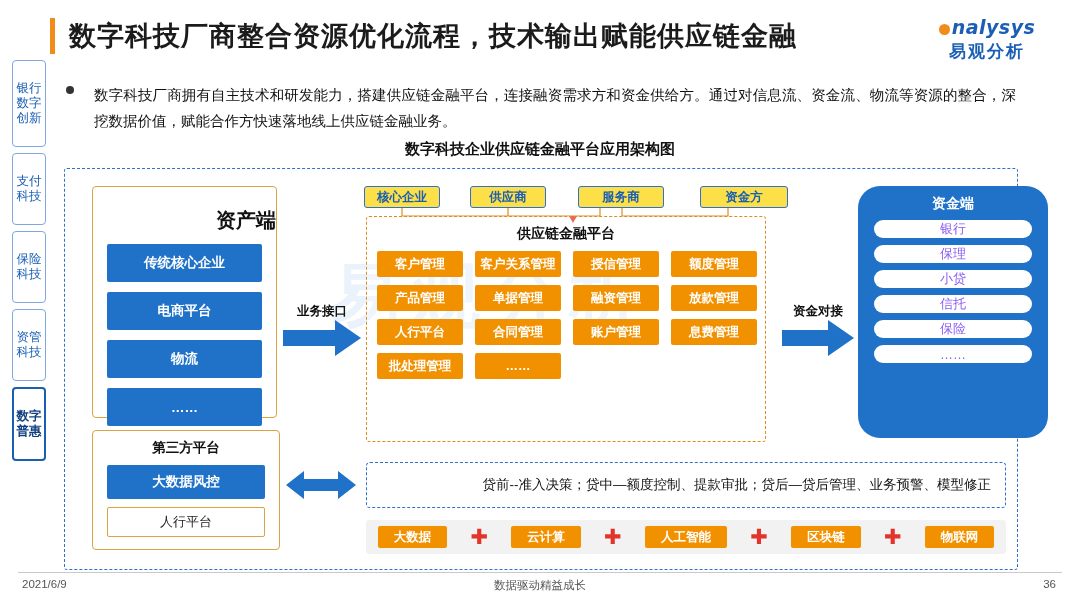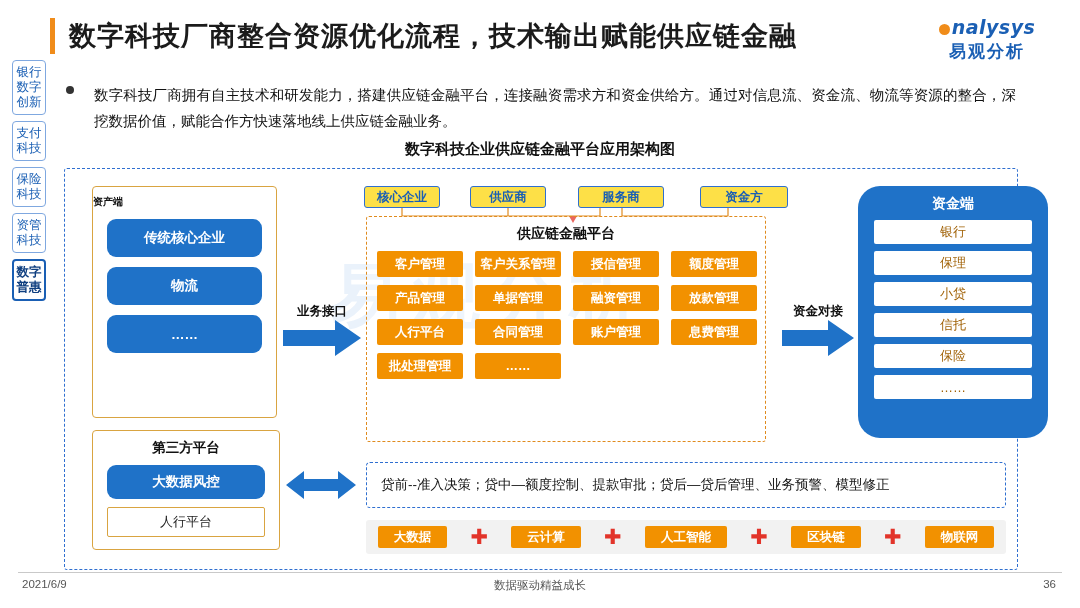--- a/index.html
+++ b/index.html
@@ -54,21 +54,21 @@
     position:absolute;left:0;top:140px;width:1080px;text-align:center;
     font-size:15px;font-weight:bold;color:#111;
   }
   
   #left-tabs{
     position:absolute;left:12px;top:60px;width:34px;
   }
   .ltab{
     width:34px;margin-bottom:6px;border:1px solid #7fa8e0;border-radius:4px;
     color:#1a5fb4;font-size:12.5px;line-height:15px;text-align:center;
-    padding:4px 2px;box-sizing:border-box;background:#fff;
+    padding:20px 2px;box-sizing:border-box;background:#fff;
   }
   .ltab.active{
     border:2px solid #1a5fb4;color:#0f3f80;font-weight:bold;
   }
   
   #frame{
     position:absolute;left:64px;top:168px;width:954px;height:402px;
     border:1.5px dashed #2f6fd0;border-radius:3px;
     box-sizing:border-box;
   }
@@ -79,26 +79,26 @@
     pointer-events:none;user-select:none;
     font-family:"DejaVu Sans",sans-serif;
   }
   
   #asset-box{
     position:absolute;left:92px;top:186px;width:185px;height:232px;
     border:1px solid #d9a441;border-radius:4px;background:#fff;
     box-sizing:border-box;
   }
   #asset-title{
-    text-align:left;font-size:10px;font-weight:bold;color:#111;margin-top:8px;
+    text-align:right;font-size:20px;font-weight:bold;color:#111;margin-top:20px;
   }
   .blue-item{
     margin:10px 14px 0 14px;height:38px;background:#1f72c8;color:#fff;
     font-size:13.5px;display:flex;align-items:center;justify-content:center;
-    border-radius:9px;font-weight:bold;
+    border-radius:2px;font-weight:bold;
   }
   
   #third-box{
     position:absolute;left:92px;top:430px;width:188px;height:120px;
     border:1px solid #d9a441;border-radius:4px;background:#fff;
     box-sizing:border-box;
   }
   #third-title{
     text-align:center;font-size:13.5px;font-weight:bold;color:#111;margin-top:8px;
   }
@@ -139,28 +139,28 @@
   }
   
   #capital{
     position:absolute;left:858px;top:186px;width:190px;height:252px;
     background:#1f72c8;border-radius:22px;box-sizing:border-box;
   }
   #capital-title{
     text-align:center;color:#fff;font-size:14px;font-weight:bold;margin-top:9px;
   }
   .cap-item{
-    margin:7px 16px 0 16px;height:24px;background:#fff;border-radius:2px;
-    display:flex;align-items:center;justify-content:center;font-size:13px;color:#a16207;
+    margin:7px 16px 0 16px;height:18px;background:#fff;border-radius:9px;
+    display:flex;align-items:center;justify-content:center;font-size:13px;color:#8b5cf6;
   }
   
   #flowbar{
     position:absolute;left:366px;top:462px;width:640px;height:46px;
     border:1.5px dashed #2f6fd0;border-radius:4px;box-sizing:border-box;
-    display:flex;align-items:center;justify-content:flex-start;text-align:center;
+    display:flex;align-items:center;justify-content:flex-end;text-align:center;
     font-size:13.5px;line-height:22px;color:#111;padding:0 14px;
   }
   
   #techbar{
     position:absolute;left:366px;top:520px;width:640px;height:34px;
     background:#f2f2f2;border-radius:3px;display:flex;align-items:center;
     justify-content:space-around;
   }
   .tech{
     height:22px;padding:0 16px;background:#f29100;color:#fff;font-size:12.5px;
@@ -211,20 +211,21 @@
   <div class="ltab">资管科技</div>
   <div class="ltab active">数字普惠</div>
 </div>
 
 <div id="frame"></div>
 <div id="watermark">易观分析</div>
 
 <div id="asset-box">
   <div id="asset-title">资产端</div>
   <div class="blue-item">传统核心企业</div>
+  <div class="blue-item">电商平台</div>
   <div class="blue-item">物流</div>
   <div class="blue-item">……</div>
 </div>
 
 <div id="third-box">
   <div id="third-title">第三方平台</div>
   <div class="blue-item" style="margin-top:8px;height:34px;">大数据风控</div>
   <div id="third-sub">人行平台</div>
 </div>
 

